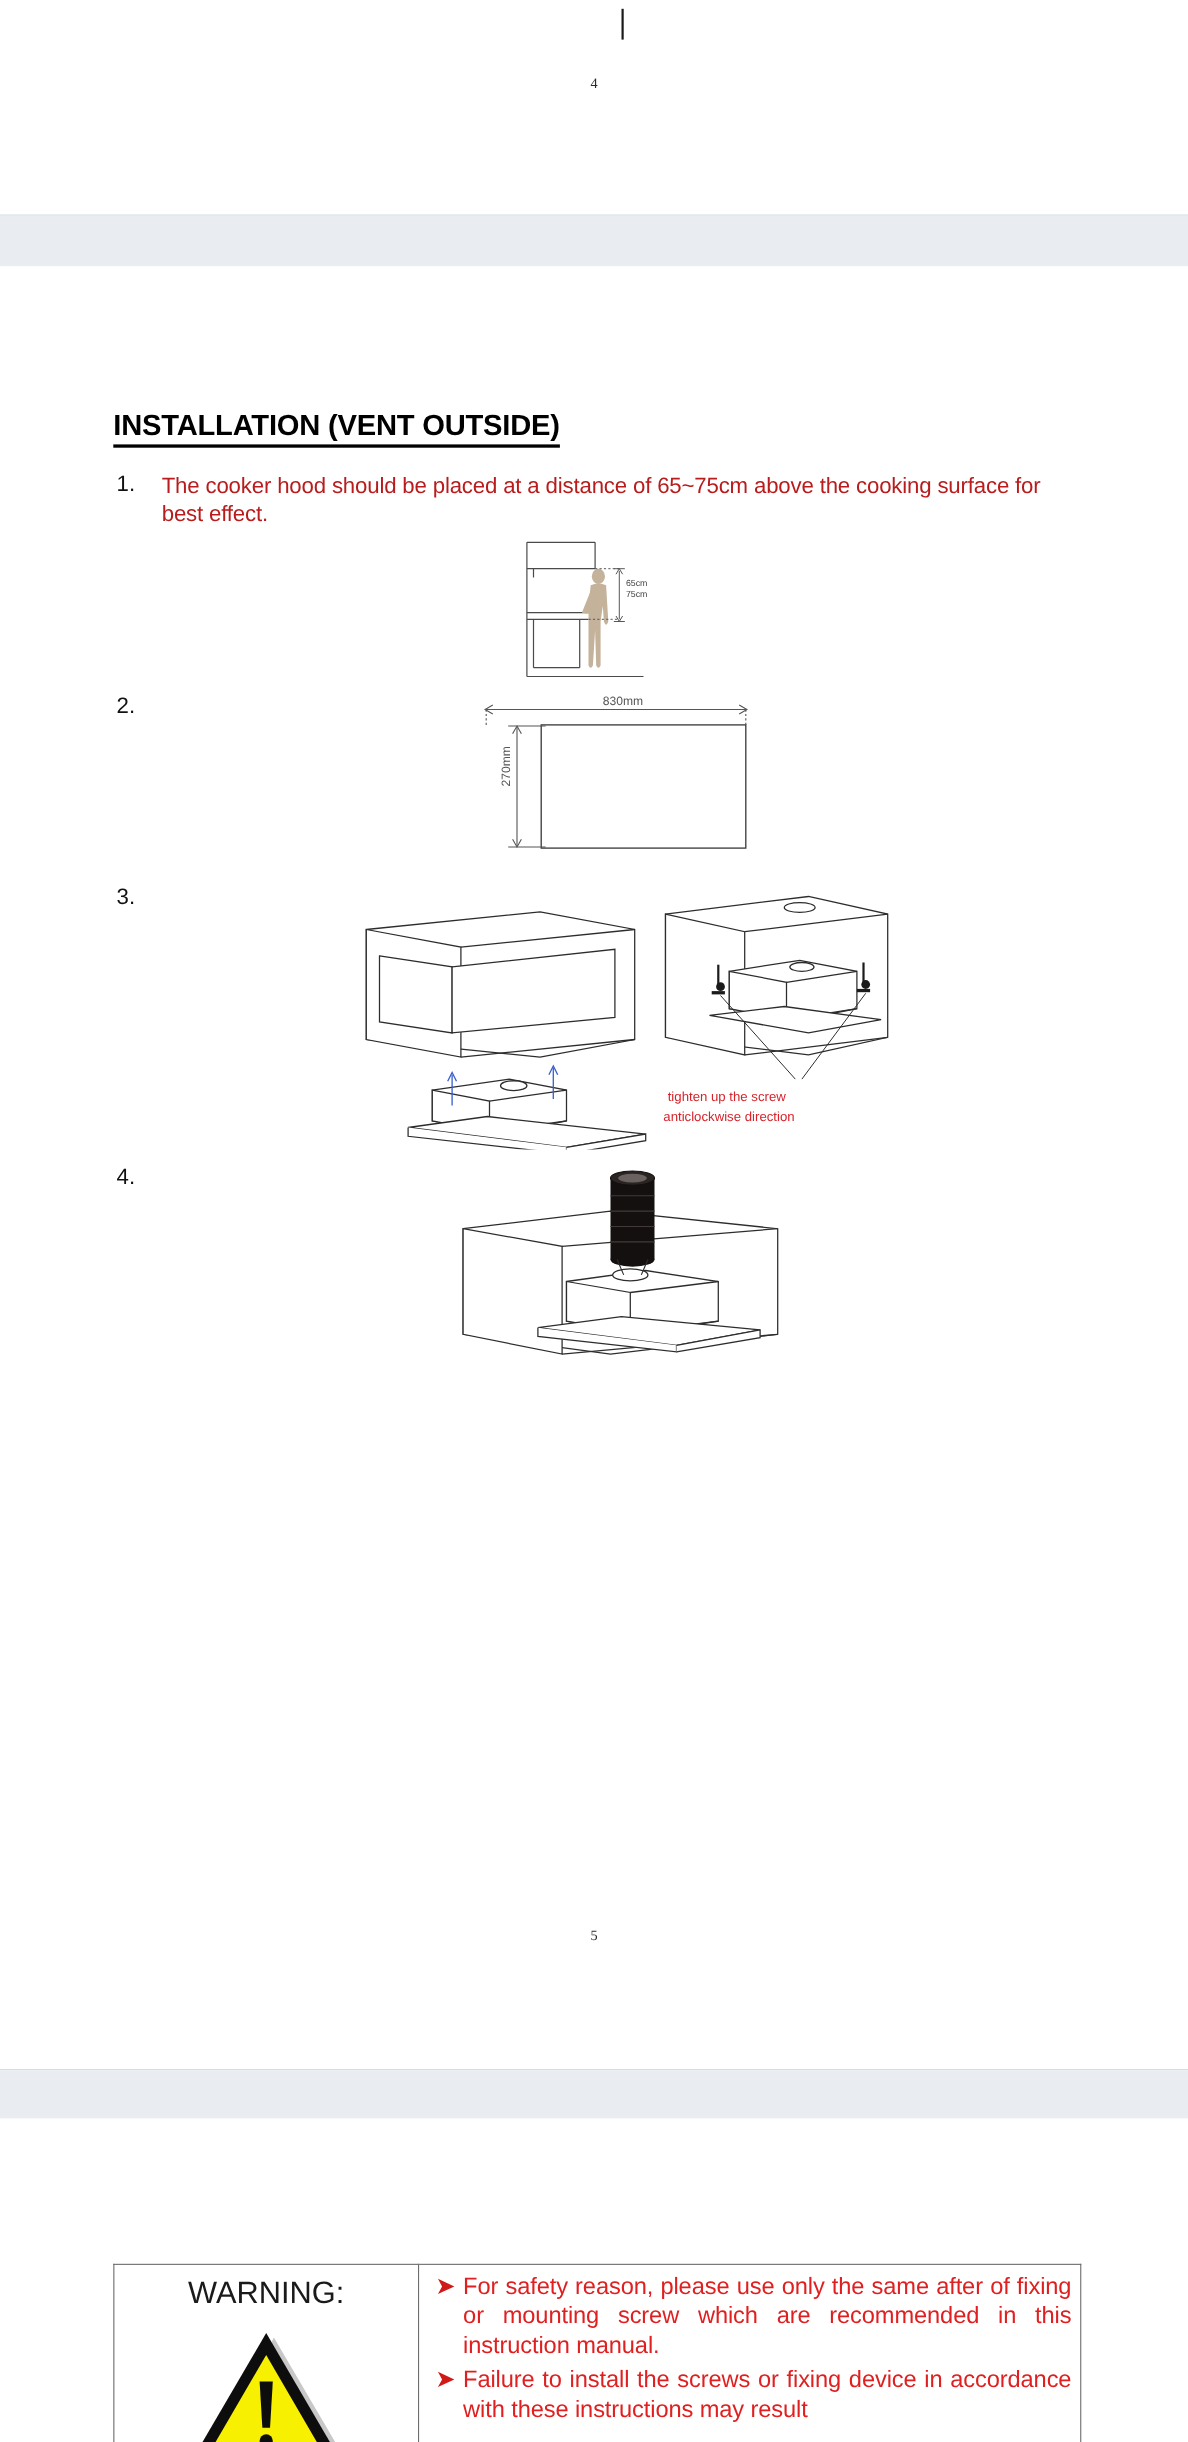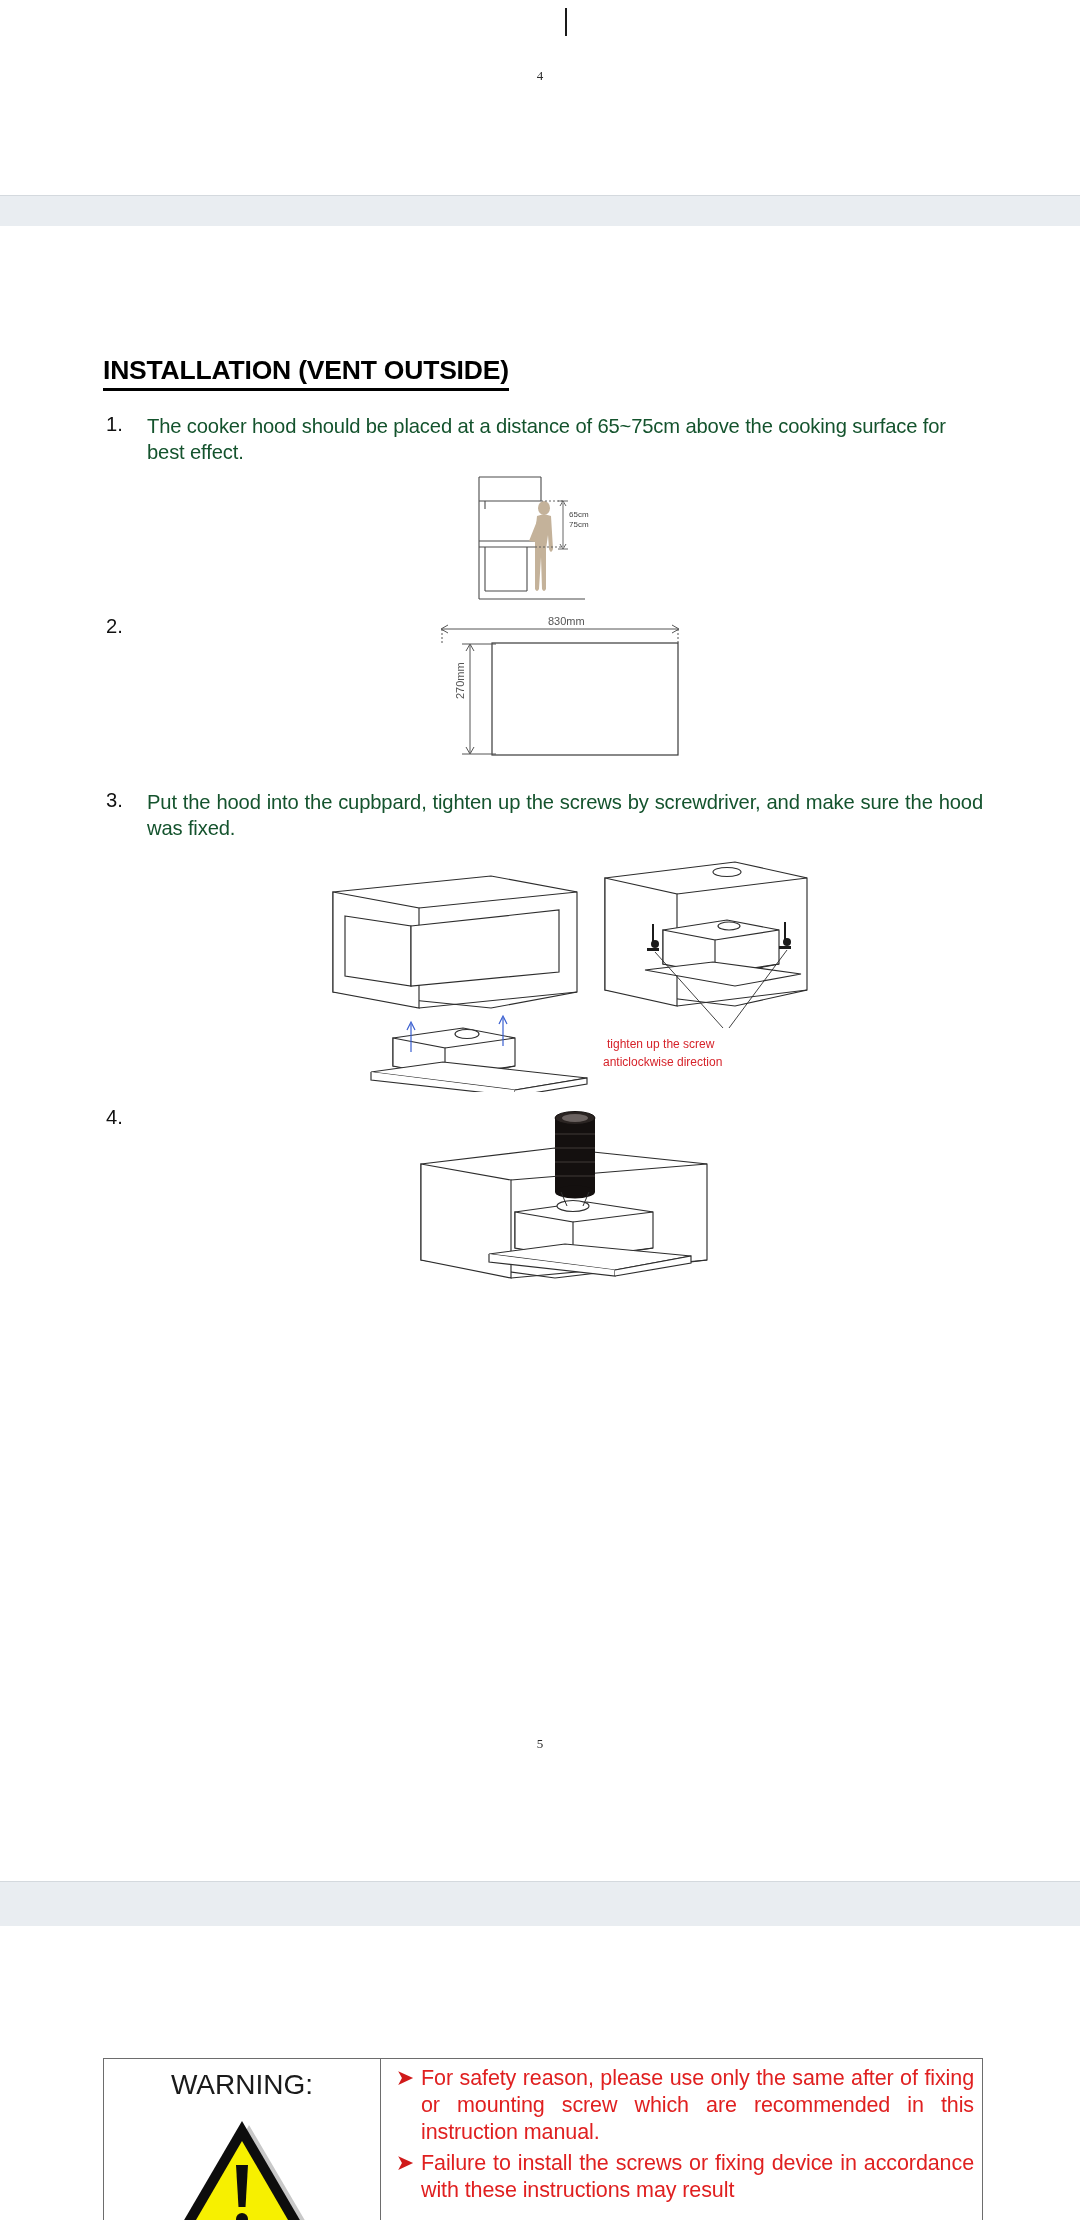--- a/index.html
+++ b/index.html
@@ -9,21 +9,21 @@
     font-family:"Liberation Sans", sans-serif;
     -webkit-font-smoothing:antialiased;
   }
   .viewer { position:relative; width:1080px; height:2220px; overflow:hidden; }
 
   
   .page { background:#ffffff; position:absolute; left:0; width:1080px; }
   .page-prev   { top:0;    height:196px; }
   .gap         { position:absolute; left:0; width:1080px; background:#e9edf1; }
   .gap-1       { top:196px; height:46px; }
-  .page-main   { top:226px; height:1900px; }
+  .page-main   { top:242px; height:1900px; }
   .gap-2       { top:1882px; height:44px; }
   .page-next   { top:1926px; height:294px; }
 
   .sheet-edge { position:absolute; left:0; width:1080px; height:1px; background:#d4d9de; }
 
   
   .folio {
     position:absolute; width:100%; text-align:center;
     font-family:"Liberation Serif", serif; font-size:13px; color:#2b2b2b;
   }
@@ -44,21 +44,21 @@
     margin-top:9px; font-size:20.2px; line-height:1.30; color:#111;
     letter-spacing:-0.15px;
   }
 
   ol.steps { list-style:none; margin-top:22px; }
   ol.steps > li { position:relative; padding-left:44px; margin-bottom:4px; }
   .num {
     position:absolute; left:3px; top:0; width:30px;
     font-size:20.2px; color:#111; text-align:left;
   }
-  .step-text { font-size:20.2px; line-height:1.30; color:#14532d; letter-spacing:-0.15px; }
+  .step-text { font-size:20.2px; line-height:1.30; color:#b91c1c; letter-spacing:-0.15px; }
   .step-text.justified { text-align:justify; }
 
   .fig { margin:10px 0 14px 0; display:flex; justify-content:center; }
 
   
   .warn-wrap { position:absolute; left:103px; top:2058px; width:880px; }
   table.warn { width:100%; border-collapse:collapse; table-layout:fixed; }
   table.warn td { border:1px solid #6d6d6d; vertical-align:top; padding:6px 8px; }
   td.warn-left { width:277px; text-align:center; }
   .warn-word { font-size:28px; color:#1a1a1a; padding-top:4px; display:block; }
@@ -169,21 +169,20 @@
                 <line x1="258" y1="14" x2="258" y2="28" stroke-dasharray="2,2"></line>
               </g>
               <text class="dim-label" x="128" y="10">830mm</text>
               <text class="dim-label" x="44" y="84" transform="rotate(-90 44 84)">270mm</text>
             </svg>
           </div>
         </li>
 
         <li>
           <span class="num">3.</span>
-          <div class="step-text justified">Put the hood into the cupbpard, tighten up the screws by screwdriver, and make sure the hood was fixed.</div>
           <div class="fig">
             <svg width="500" height="240" viewBox="0 0 500 240">
               <g stroke="#2d2d2d" fill="#fff" stroke-width="1.15">
 
                 <path d="M18 40 L176 24 L262 40 L262 140 L176 156 L18 140 Z" fill="#fff"></path>
                 <path d="M18 40 L104 56 L104 156 L18 140 Z" fill="#fff"></path>
                 <path d="M104 56 L262 40"></path>
                 <path d="M104 156 L262 140"></path>
                 <path d="M30 64 L96 74 L96 134 L30 124 Z"></path>
                 <path d="M96 74 L244 58 L244 120 L96 134 Z"></path>

